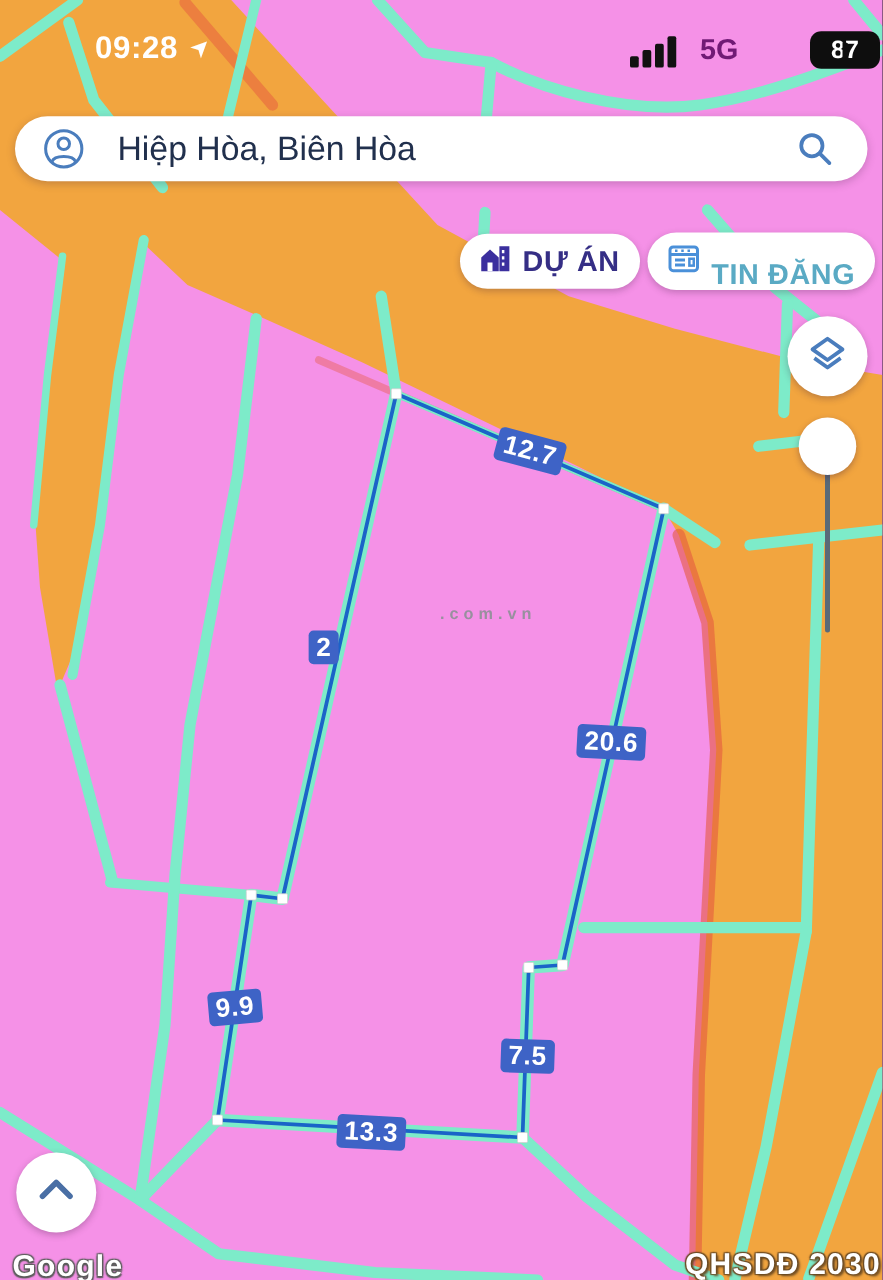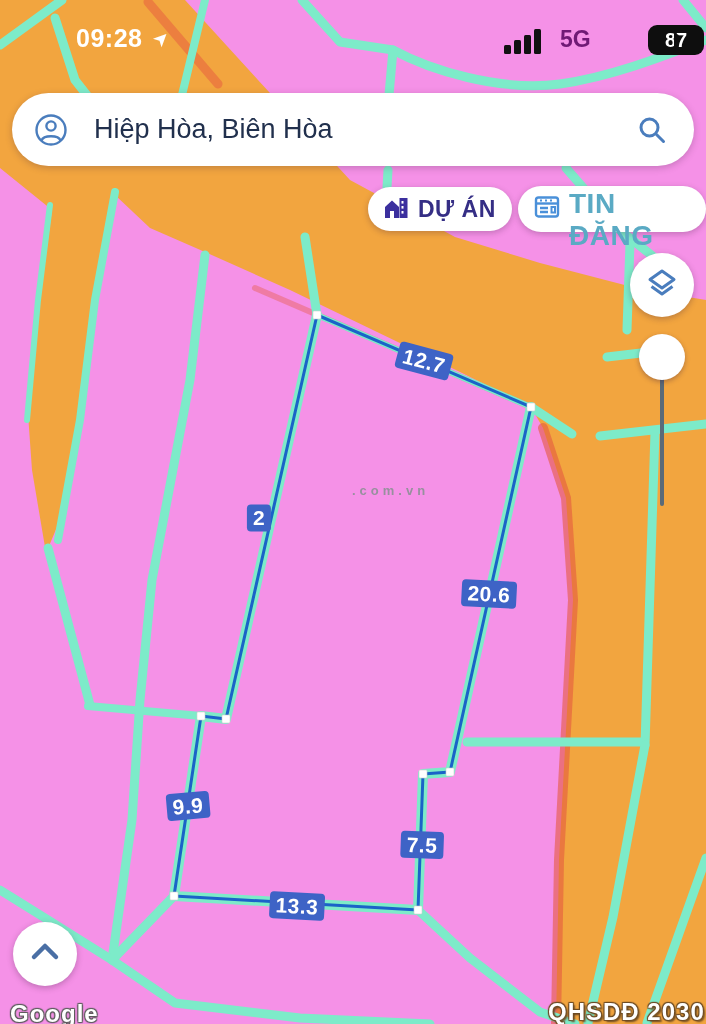--- a/index.html
+++ b/index.html
@@ -32,35 +32,35 @@
   .st-time{position:absolute;left:60px;top:24px;color:#fff;font-size:25px;font-weight:600;letter-spacing:.5px;margin-left:16px;}
   .st-loc{position:absolute;left:153px;top:27px;color:#fff;font-size:19px;transform:rotate(-45deg);}
   .st-bars{position:absolute;left:504px;top:28px;width:42px;height:26px;}
   .st-bars i{position:absolute;bottom:0;width:6.5px;background:#111;border-radius:1.5px;}
   .st-5g{position:absolute;left:560px;top:26px;color:#701a75;font-size:23px;font-weight:600;}
   .st-batt{position:absolute;left:616px;top:25px;width:56px;height:30px;background:#0e0e0e;
     border-radius:9px;color:#fff;font-size:20px;font-weight:700;text-align:center;line-height:30px;margin-left:32px;}
   .st-batt-nub{position:absolute;left:674px;top:34px;width:5px;height:12px;background:#0e0e0e;border-radius:0 3px 3px 0;}
 
   
-  .searchbar{position:absolute;z-index:6;left:12px;top:93px;width:682px;height:73px;
+  .searchbar{position:absolute;z-index:6;left:12px;top:93px;width:682px;height:52px;
     background:#fff;border-radius:37px;box-shadow:0 2px 7px rgba(60,30,60,.25);
     display:flex;align-items:center;}
   .search-text{margin-left:26px;color:#21304d;font-size:27px;font-weight:500;flex:1;}
   .sb-icon{flex:0 0 auto;display:flex;align-items:center;justify-content:center;}
   .sb-person{margin-left:22px;}
   .sb-mag{margin-right:26px;}
 
   
   .pill{position:absolute;z-index:6;height:44px;background:#fff;border-radius:23px;
     box-shadow:0 2px 6px rgba(60,30,60,.28);display:flex;align-items:center;padding:11px 16px;gap:9px;}
   .pill-duan{left:368px;top:187px;}
   .pill-tindang{left:518px;top:186px;height:46px;}
   .pill-duan .pill-label{color:#352e85;font-weight:700;font-size:23px;letter-spacing:.5px;}
-  .pill-tindang .pill-label{color:#5aaac4;font-weight:700;font-size:28px;letter-spacing:.5px;margin-top:21px;}
+  .pill-tindang .pill-label{color:#5aaac4;font-weight:700;font-size:23px;letter-spacing:.5px;margin-top:21px;}
 
   
   .rbtn{position:absolute;z-index:6;background:#fff;border-radius:50%;
     box-shadow:0 2px 6px rgba(60,30,60,.3);display:flex;align-items:center;justify-content:center;}
   .btn-layers{left:630px;top:253px;width:64px;height:64px;}
   .btn-up{left:13px;top:922px;width:64px;height:64px;}
   .slider-track{position:absolute;z-index:5;left:660px;top:378px;width:4px;height:128px;
     background:#5a6a78;border-radius:2px;}
   .slider-handle{position:absolute;z-index:6;left:639px;top:334px;width:46px;height:46px;
     background:#fff;border-radius:50%;box-shadow:0 2px 5px rgba(60,30,60,.35);}

